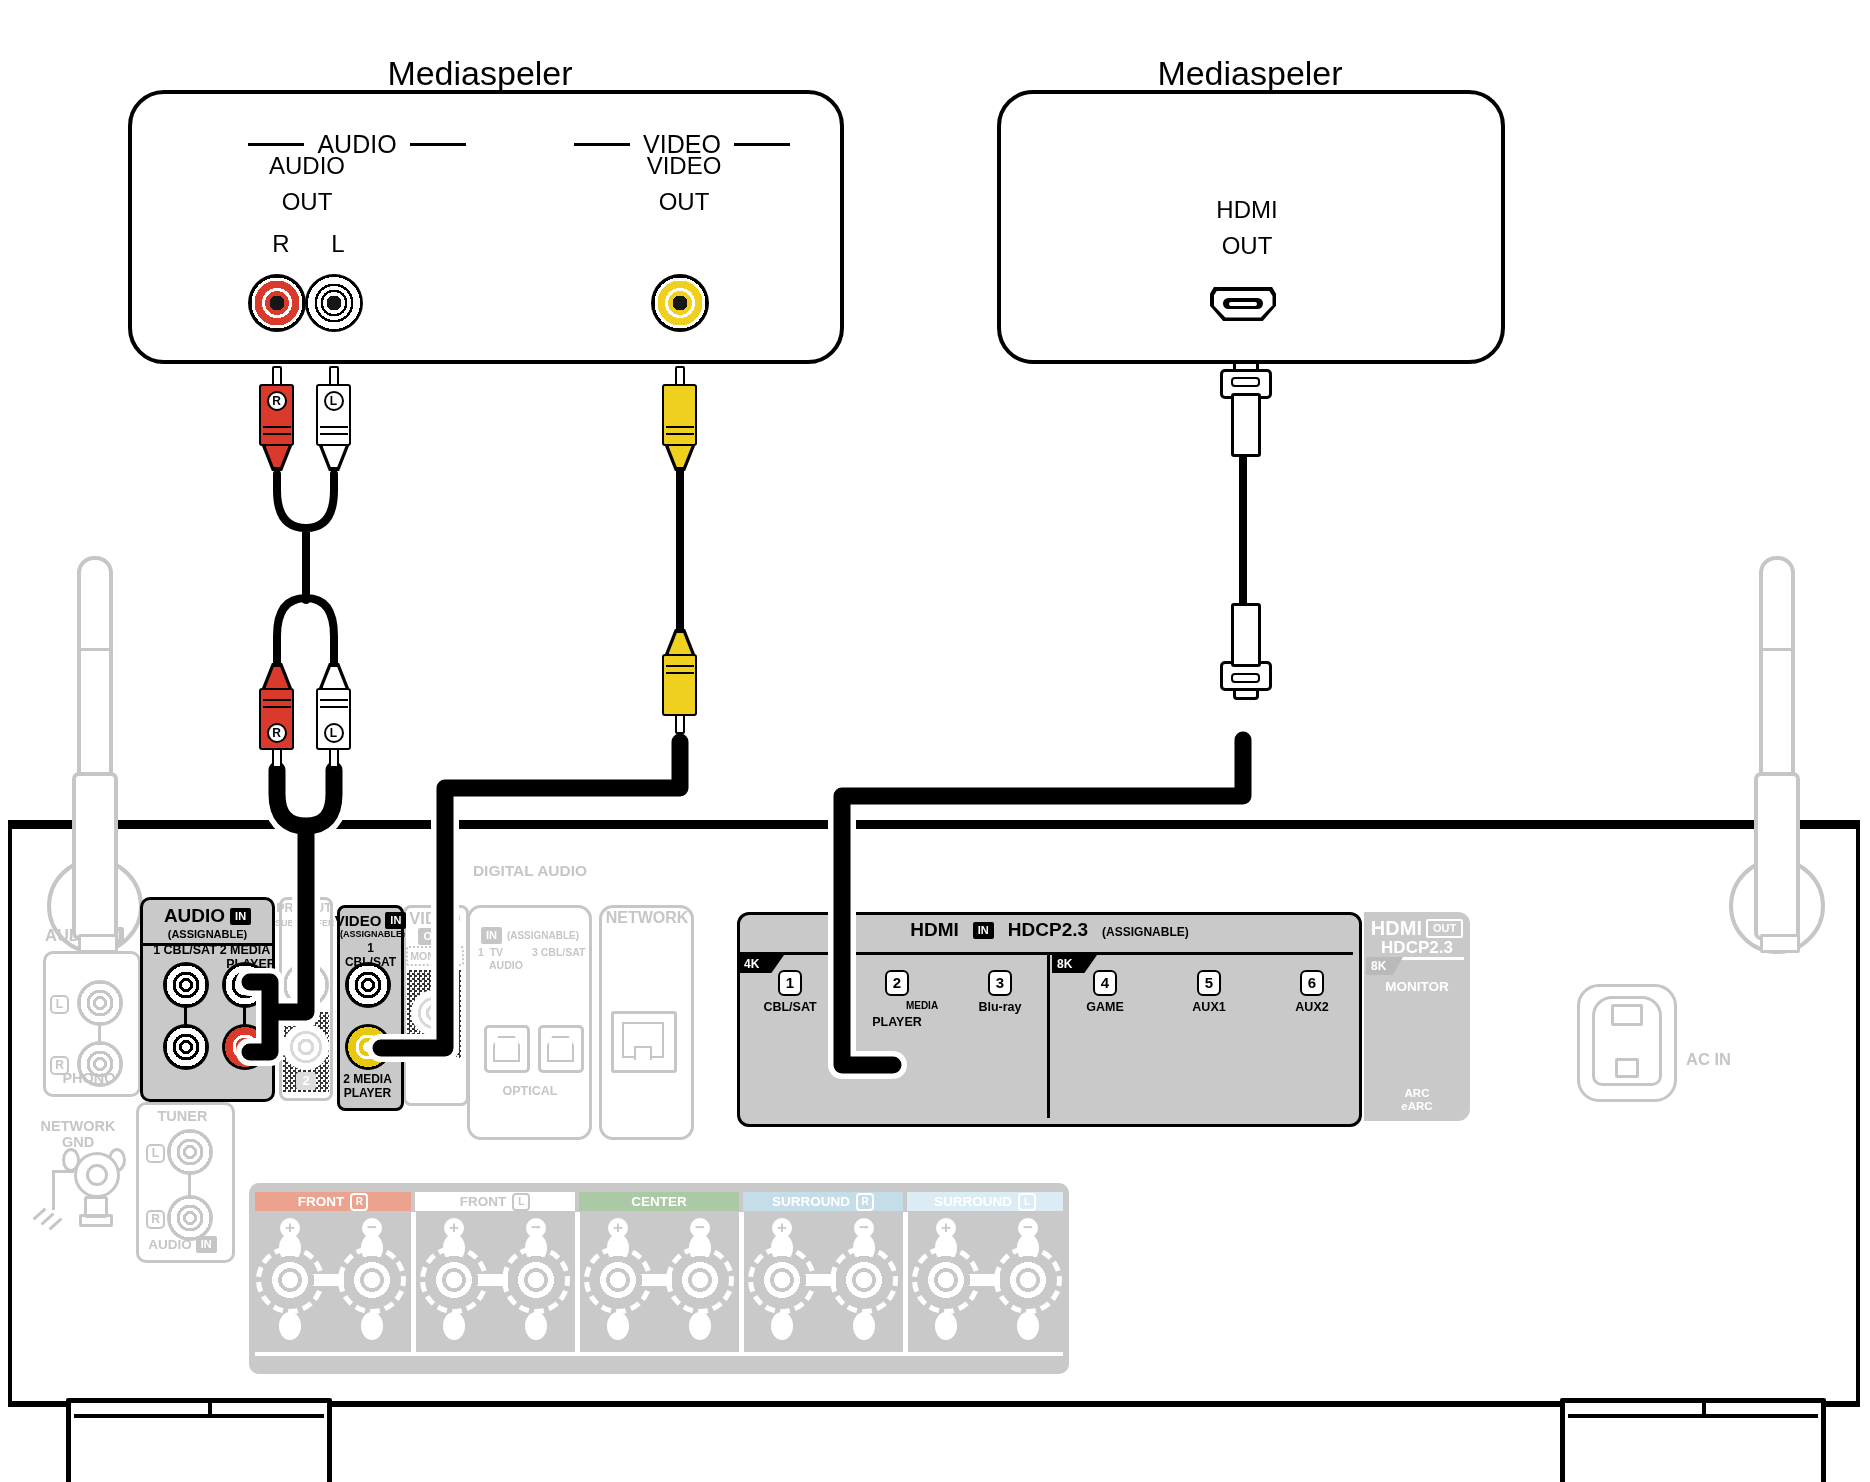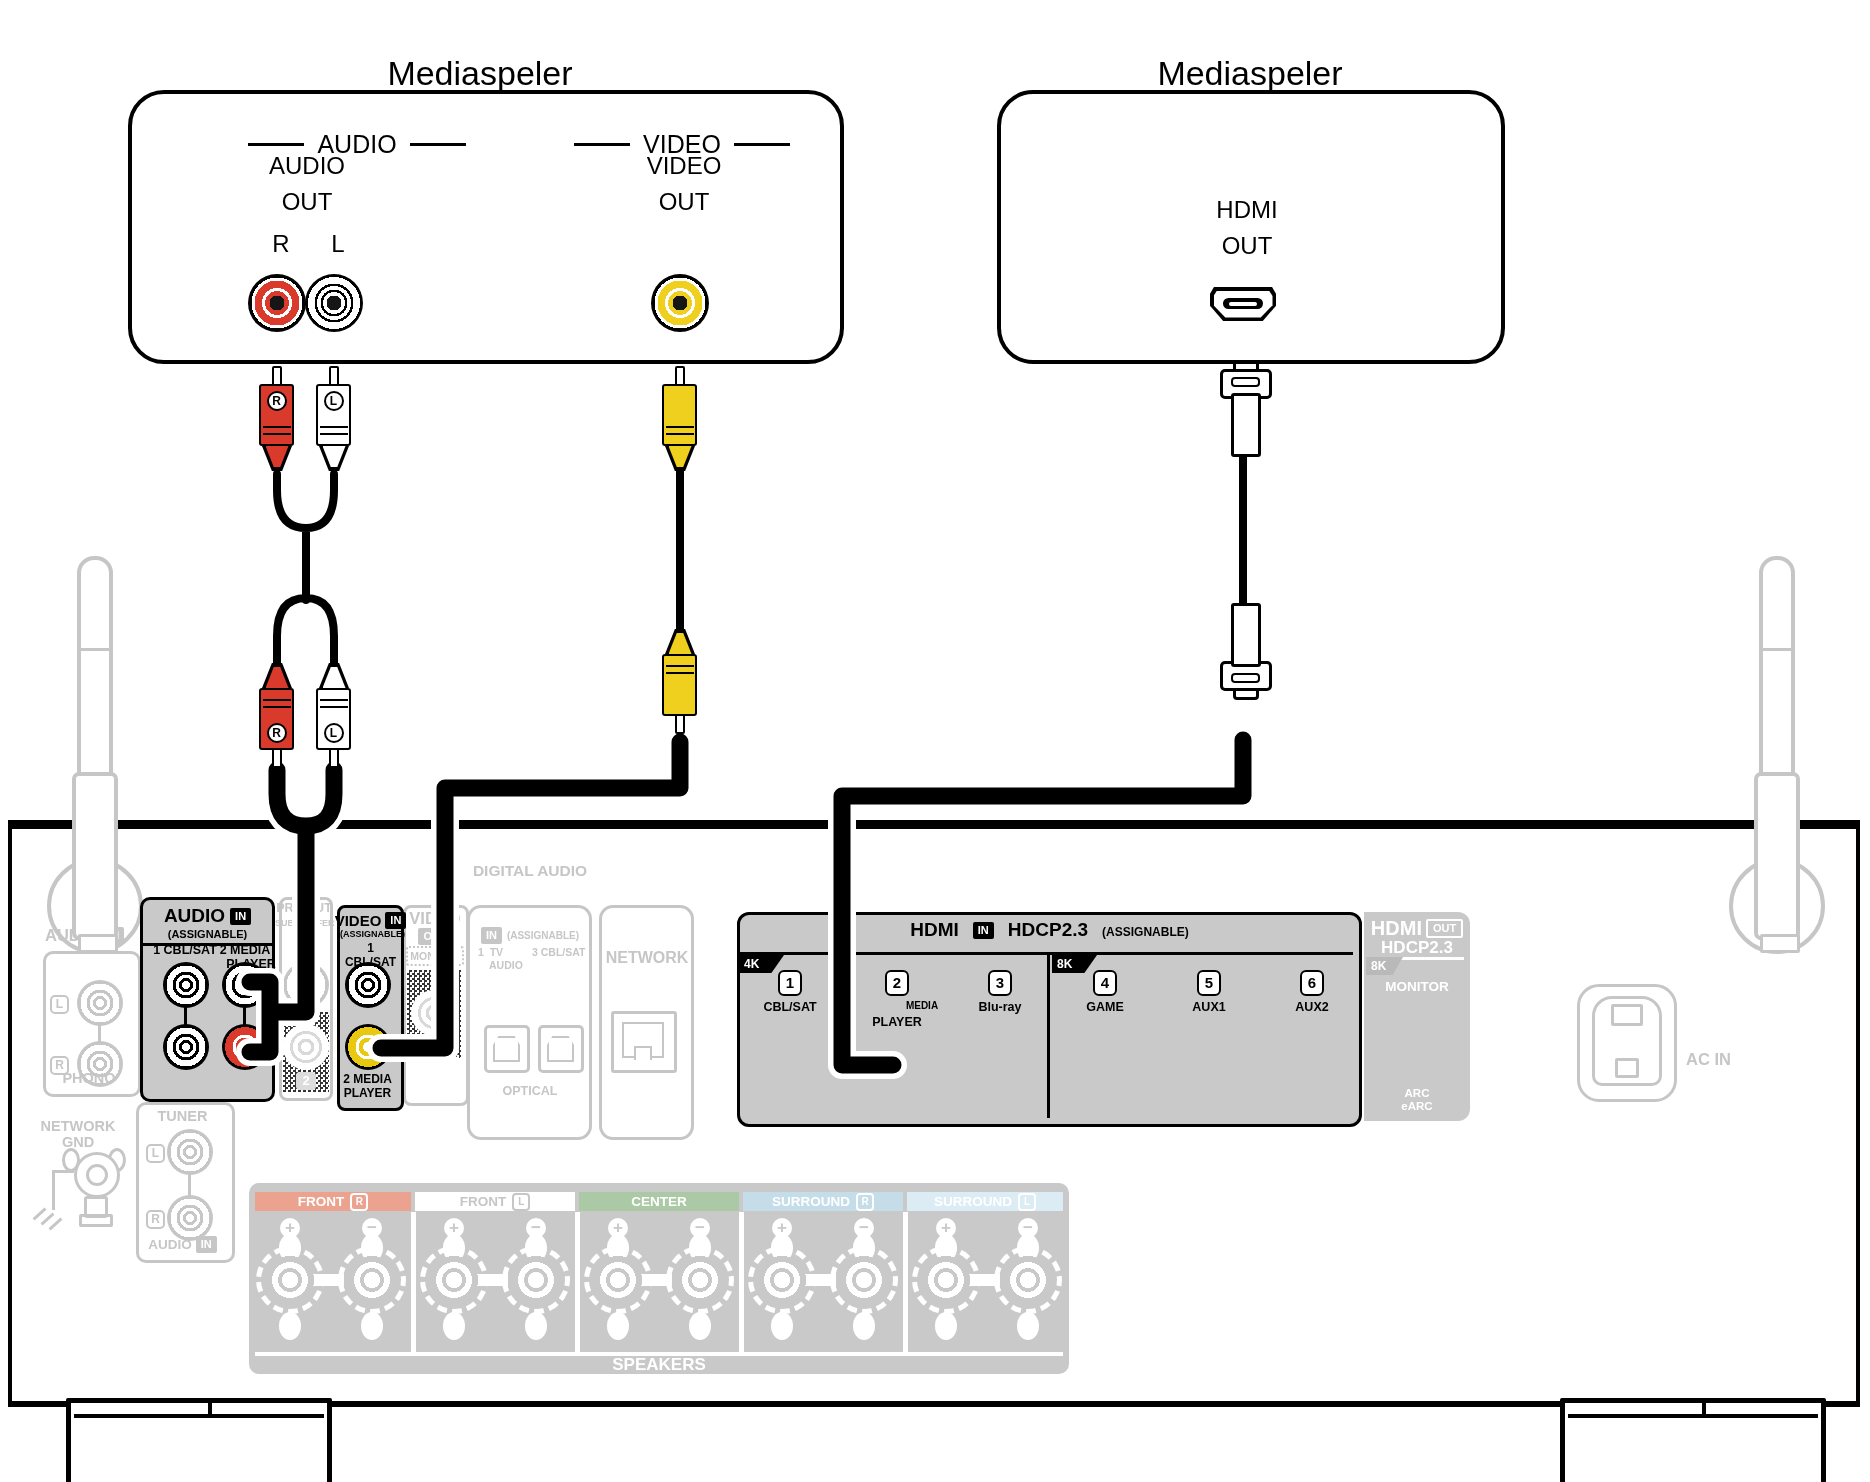--- a/index.html
+++ b/index.html
@@ -213,21 +213,21 @@
   <div class="a b gray" style="left:478px;top:946px;width:60px;font-size:10.5px;z-index:1;white-space:pre;">1  TV</div>
   <div class="a b gray" style="left:489px;top:959px;width:60px;font-size:10.5px;z-index:1;">AUDIO</div>
   <div class="a b gray" style="left:532px;top:946px;width:62px;font-size:10.5px;z-index:1;">3 CBL/SAT</div>
   <div class="a" style="left:484px;top:1025px;width:40px;height:42px;border:3px solid #c6c6c6;border-radius:5px;z-index:1;"></div>
   <div class="a" style="left:493px;top:1036px;width:23px;height:22px;border:2.5px solid #c6c6c6;clip-path:polygon(0 35%,20% 0,80% 0,100% 35%,100% 100%,0 100%);z-index:1;"></div>
   <div class="a" style="left:538px;top:1025px;width:40px;height:42px;border:3px solid #c6c6c6;border-radius:5px;z-index:1;"></div>
   <div class="a" style="left:547px;top:1036px;width:23px;height:22px;border:2.5px solid #c6c6c6;clip-path:polygon(0 35%,20% 0,80% 0,100% 35%,100% 100%,0 100%);z-index:1;"></div>
   <div class="a tc b gray" style="left:467px;top:1084px;width:126px;font-size:12.5px;z-index:1;">OPTICAL</div>
 
   <div class="fadebox" style="left:599px;top:905px;width:89px;height:229px;border-radius:14px;"></div>
-  <div class="a tc b gray" style="left:599px;top:909px;width:96px;font-size:16px;z-index:1;margin-top:40px;">NETWORK</div>
+  <div class="a tc b gray" style="left:599px;top:909px;width:96px;font-size:16px;z-index:1;">NETWORK</div>
   <div class="a" style="left:611px;top:1011px;width:60px;height:56px;border:3px solid #c6c6c6;border-radius:3px;z-index:1;"></div>
   <div class="a" style="left:622px;top:1022px;width:38px;height:32px;border:2.5px solid #c6c6c6;z-index:1;"></div>
   <div class="a" style="left:634px;top:1046px;width:14px;height:12px;background:#fff;border:2.5px solid #c6c6c6;border-bottom:none;z-index:1;"></div>
 
   <div class="hibox" style="left:737px;top:912px;width:619px;height:209px;border-radius:12px;"></div>
   <div class="a" style="left:737px;top:919px;width:625px;display:flex;gap:14px;align-items:center;justify-content:center;z-index:3;">
     <span class="b" style="font-size:19px;">HDMI</span>
     <span class="badge">IN</span>
     <span class="b" style="font-size:19px;">HDCP2.3</span>
     <span class="b" style="font-size:12px;padding-top:3px;">(ASSIGNABLE)</span>
@@ -387,21 +387,20 @@
   <div class="pm" style="left:1018px;top:1218px;">−</div>
   <div class="knob" style="left:935px;top:1234px;"></div>
     <div class="knob" style="left:1017px;top:1234px;"></div>
   <div class="knob" style="left:935px;top:1312px;"></div>
     <div class="knob" style="left:1017px;top:1312px;"></div>
   <div class="pbar" style="left:956px;"></div>
   <div class="post" style="left:912px;top:1246px;"></div>
   <div class="post" style="left:994px;top:1246px;"></div>
 
   <div class="a" style="left:255px;top:1352px;width:808px;height:4px;background:#fff;z-index:2;"></div>
-  <div class="a tc b white" style="left:249px;top:1355px;width:820px;font-size:17px;z-index:2;">SPEAKERS</div>
 
   <svg class="overlay" width="1870" height="1482" viewBox="0 0 1870 1482">
 
     <path d="M277,770 V794 Q277,826 306,826 Q334,826 334,794 V770 M306,826 V1012 L270,1012 M270,982 V1052 M270,982 H250 M270,1052 H250" fill="none" stroke="#fff" stroke-width="28" stroke-linecap="round" stroke-linejoin="round"></path>
     <path d="M680,742 V788 H445 V1048 H381" fill="none" stroke="#fff" stroke-width="28" stroke-linecap="round" stroke-linejoin="round"></path>
     <path d="M1243,740 V796 H842 V1065 H893" fill="none" stroke="#fff" stroke-width="28" stroke-linecap="round" stroke-linejoin="round"></path>
 
     <path d="M277,770 V794 Q277,826 306,826 Q334,826 334,794 V770 M306,826 V1012 L270,1012 M270,982 V1052 M270,982 H250 M270,1052 H250" fill="none" stroke="#000" stroke-width="17" stroke-linecap="round" stroke-linejoin="round"></path>
     <path d="M680,742 V788 H445 V1048 H381" fill="none" stroke="#000" stroke-width="17" stroke-linecap="round" stroke-linejoin="round"></path>
     <path d="M1243,740 V796 H842 V1065 H893" fill="none" stroke="#000" stroke-width="17" stroke-linecap="round" stroke-linejoin="round"></path>

